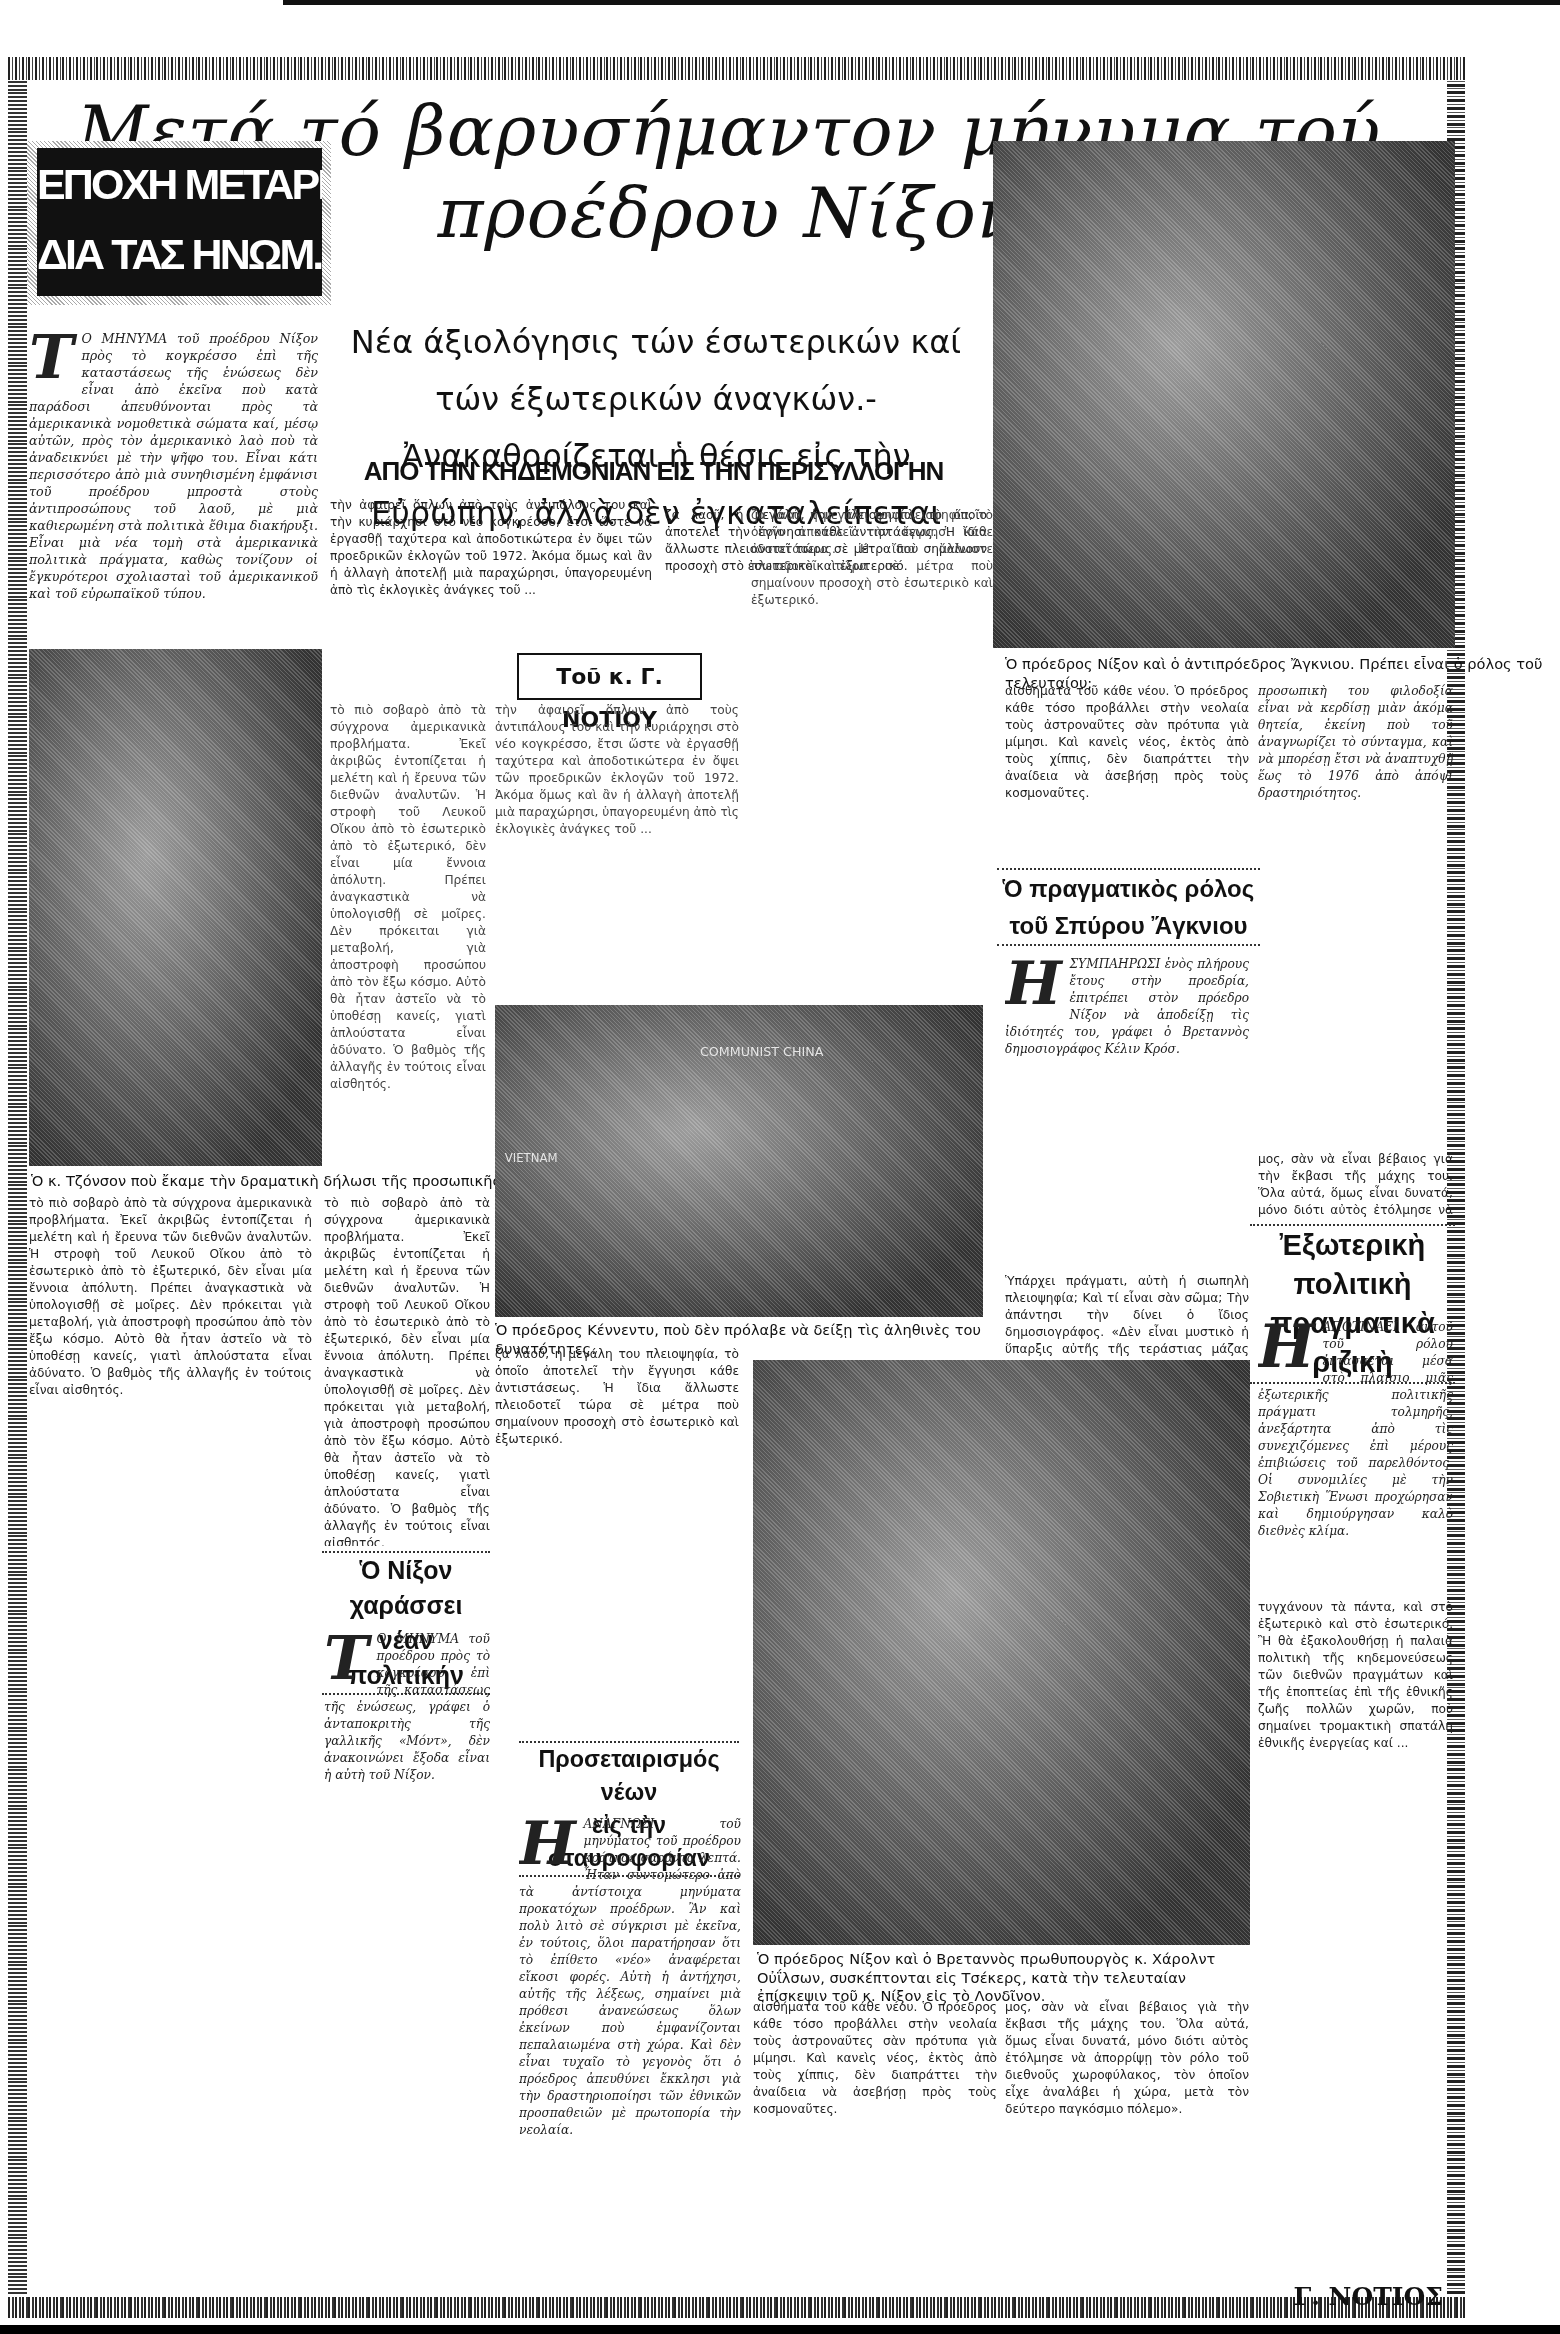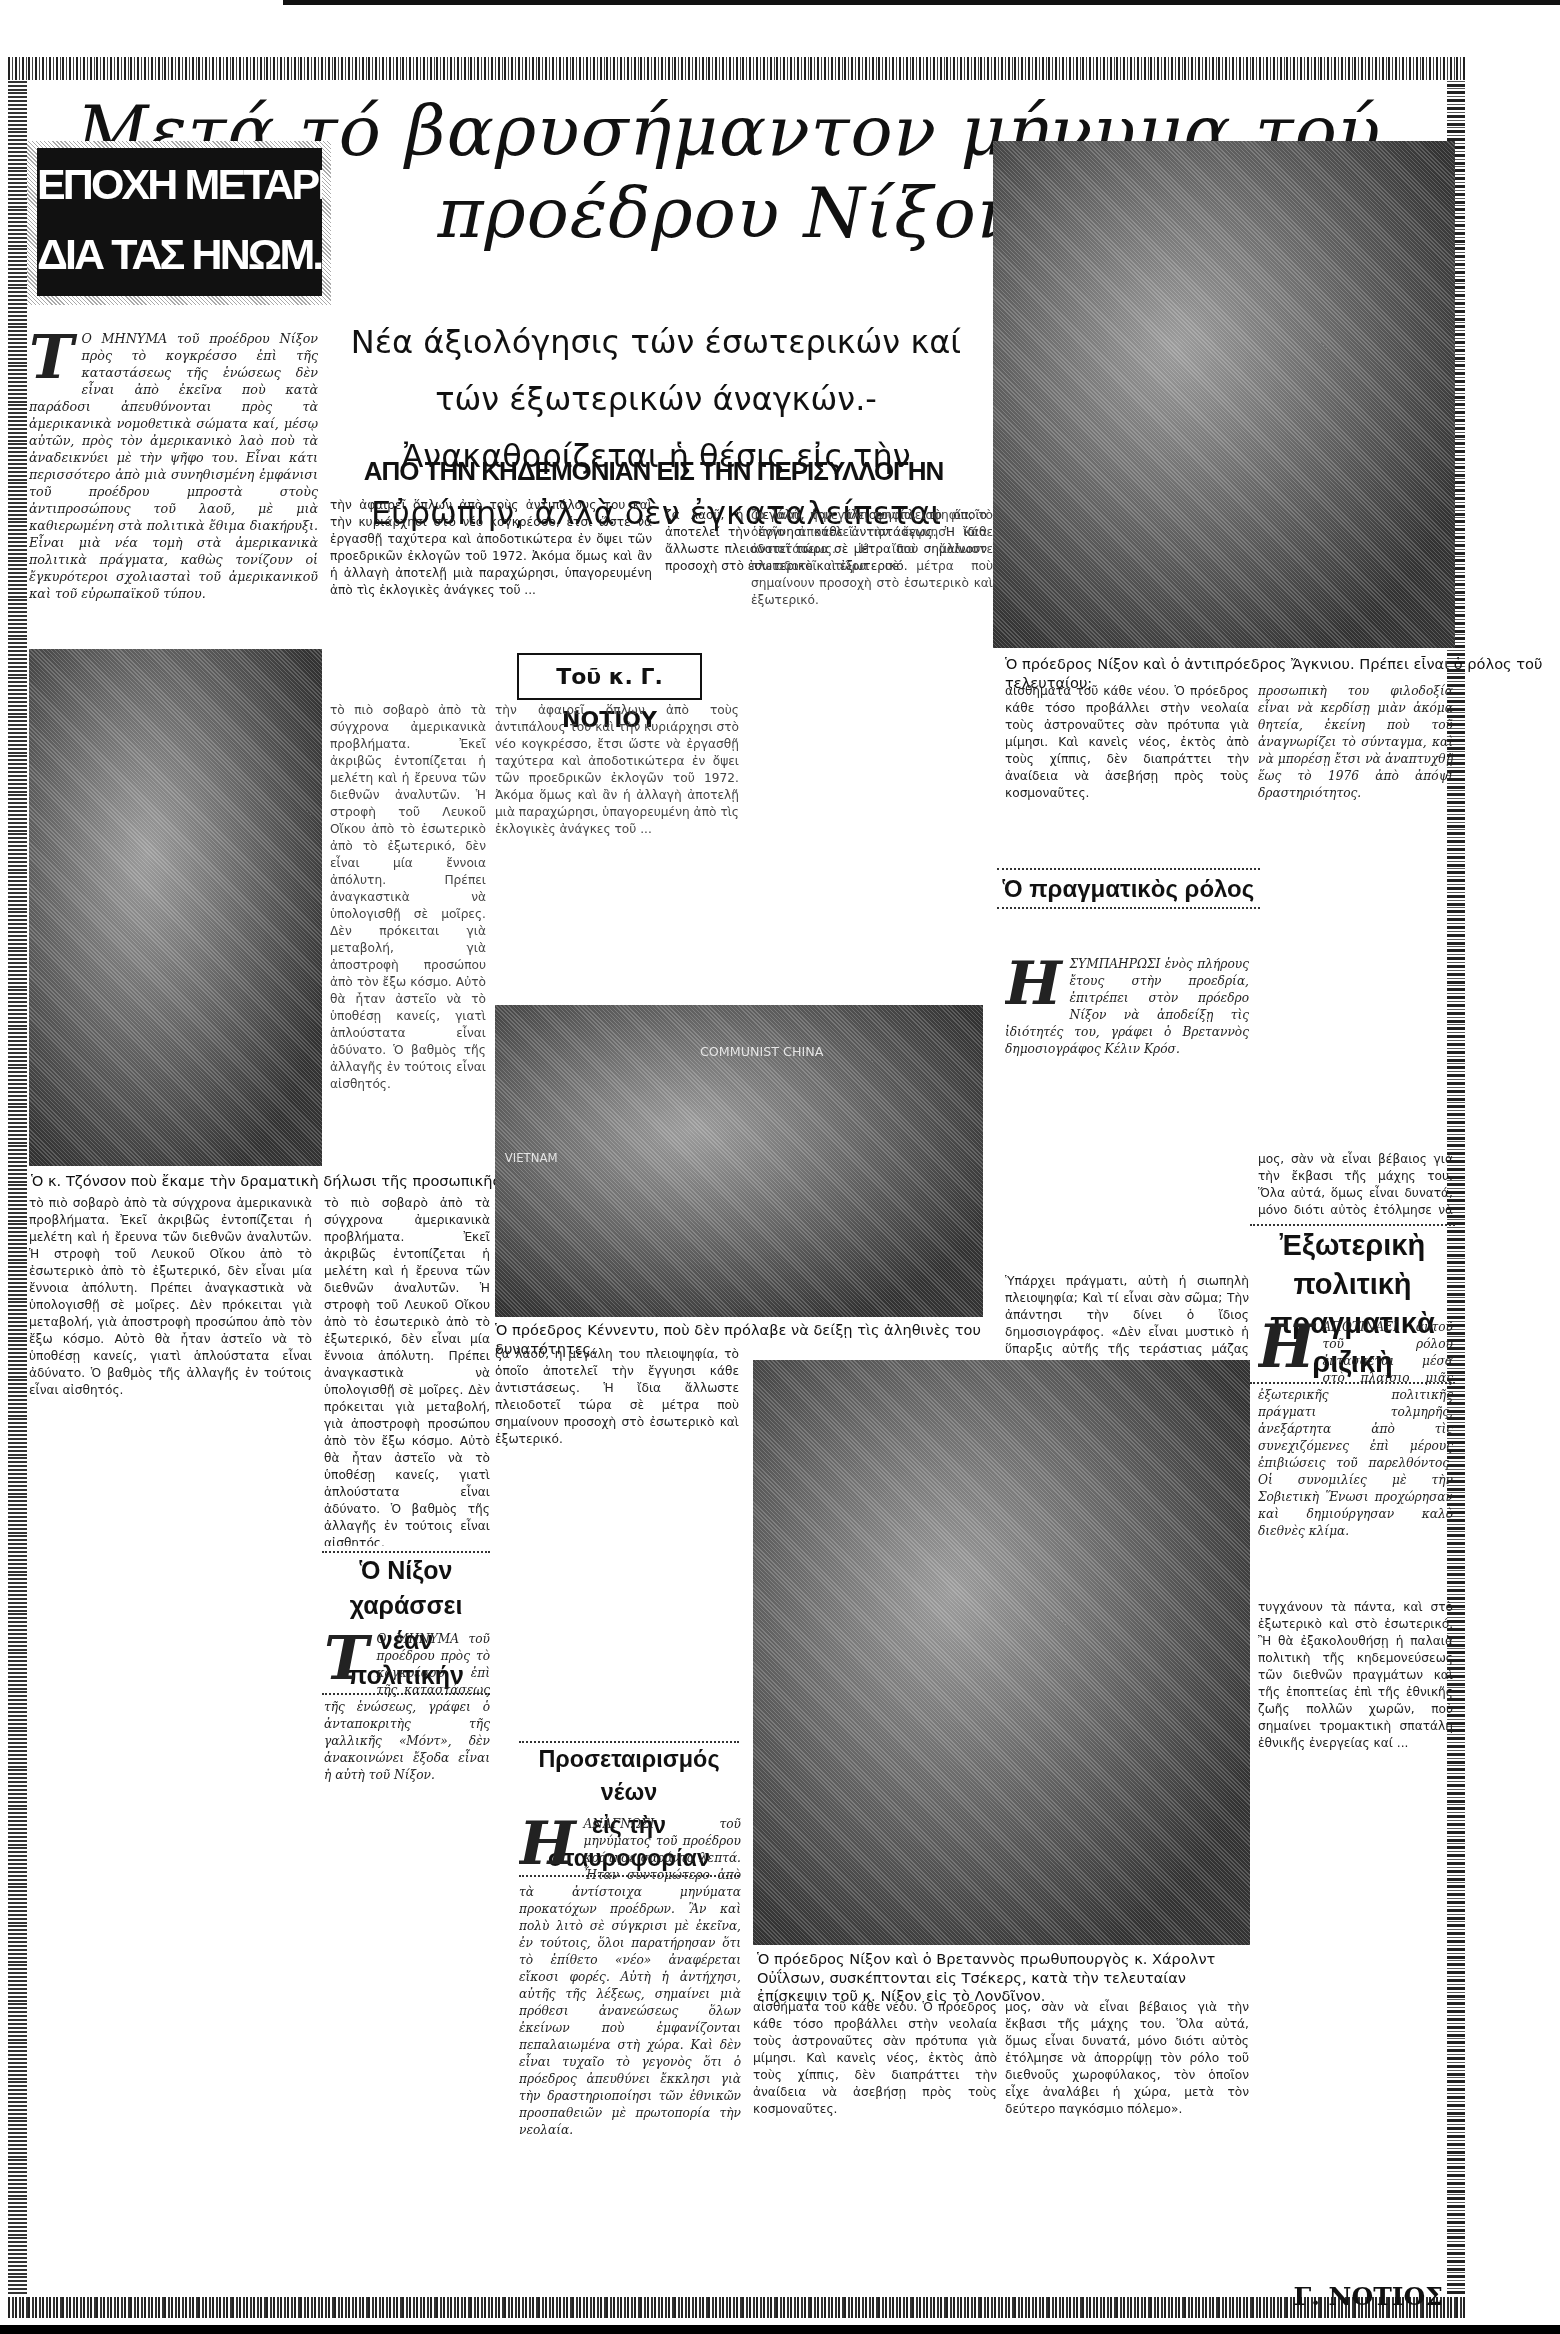--- a/index.html
+++ b/index.html
@@ -78,20 +78,21 @@
   <span style="position:absolute;left:9.8px;top:146px;color:#ddd;font-family:'DejaVu Sans',sans-serif;font-size:11.7px;z-index:2;">VIETNAM</span>
 </div>
 <div class="caption" style="left:495px;top:1321px;width:497px;">Ὁ πρόεδρος Κέννεντυ, ποὺ δὲν πρόλαβε νὰ δείξῃ τὶς ἀληθινὲς του δυνατότητες.</div>
 
 <div class="col" style="left:1005px;top:683px;width:244px;height:468px;">αἰσθήματα τοῦ κάθε νέου. Ὁ πρόεδρος κάθε τόσο προβάλλει στὴν νεολαία τοὺς ἀστροναῦτες σὰν πρότυπα γιὰ μίμησι. Καὶ κανεὶς νέος, ἐκτὸς ἀπὸ τοὺς χίππις, δὲν διαπράττει τὴν ἀναίδεια νὰ ἀσεβήσῃ πρὸς τοὺς κοσμοναῦτες.</div>
 <div class="col it" style="left:1258px;top:683px;width:195px;height:468px;">προσωπικὴ του φιλοδοξία εἶναι νὰ κερδίσῃ μιὰν ἀκόμα θητεία, ἐκείνη ποὺ τοῦ ἀναγνωρίζει τὸ σύνταγμα, καὶ νὰ μπορέσῃ ἔτσι νὰ ἀναπτυχθῇ ἕως τὸ 1976 ἀπὸ ἀπόψι δραστηριότητος.</div>
 <div class="col" style="left:1258px;top:1151px;width:195px;height:68px;">μος, σὰν νὰ εἶναι βέβαιος γιὰ τὴν ἔκβασι τῆς μάχης του. Ὅλα αὐτά, ὅμως εἶναι δυνατά, μόνο διότι αὐτὸς ἐτόλμησε νὰ ἀπορρίψῃ τὸν ρόλο τοῦ διεθνοῦς χωροφύλακος, τὸν ὁποῖον εἶχε ἀναλάβει ἡ χώρα, μετὰ τὸν δεύτερο παγκόσμιο πόλεμο».</div>
 
 <div style="position:absolute;left:997px;top:868px;width:263px;border-top:2px dotted #333;border-bottom:2px dotted #333;font-family:'Liberation Sans',sans-serif;font-weight:bold;font-size:24px;line-height:37px;text-align:center;">
   <div>Ὁ πραγματικὸς ρόλος</div>
+  <div>τοῦ Σπύρου Ἄγκνιου</div>
 </div>
 <div class="col it" style="left:1005px;top:956px;width:244px;height:312px;">
   <span class="dropcap">Η</span>
   <span>ΣΥΜΠΑΗΡΩΣΙ ἑνὸς πλήρους ἔτους στὴν προεδρία, ἐπιτρέπει στὸν πρόεδρο Νίξον νὰ ἀποδείξῃ τὶς ἰδιότητές του, γράφει ὁ Βρεταννὸς δημοσιογράφος Κέλιν Κρόσ.</span>
 </div>
 <div class="col" style="left:1005px;top:1273px;width:244px;height:293px;">Ὑπάρχει πράγματι, αὐτὴ ἡ σιωπηλὴ πλειοψηφία; Καὶ τί εἶναι σὰν σῶμα; Τὴν ἀπάντησι τὴν δίνει ὁ ἴδιος δημοσιογράφος. «Δὲν εἶναι μυστικὸ ἡ ὕπαρξις αὐτῆς τῆς τεράστιας μάζας τοῦ λαοῦ ποὺ ἐργάζεται καὶ δημιουργεῖ δίχως νὰ ὁμιλῇ. Εἶναι οἱ εὐημεροῦντες λευκοὶ Ἀμερικανοί.»</div>
 
 <div style="position:absolute;left:1250px;top:1224px;width:205px;border-top:2px dotted #333;border-bottom:2px dotted #333;font-family:'Liberation Sans',sans-serif;font-weight:bold;font-size:29px;line-height:39px;text-align:center;">
   <div>Ἐξωτερικὴ πολιτικὴ</div>
   <div>πραγματικὰ ριζικὴ</div>

